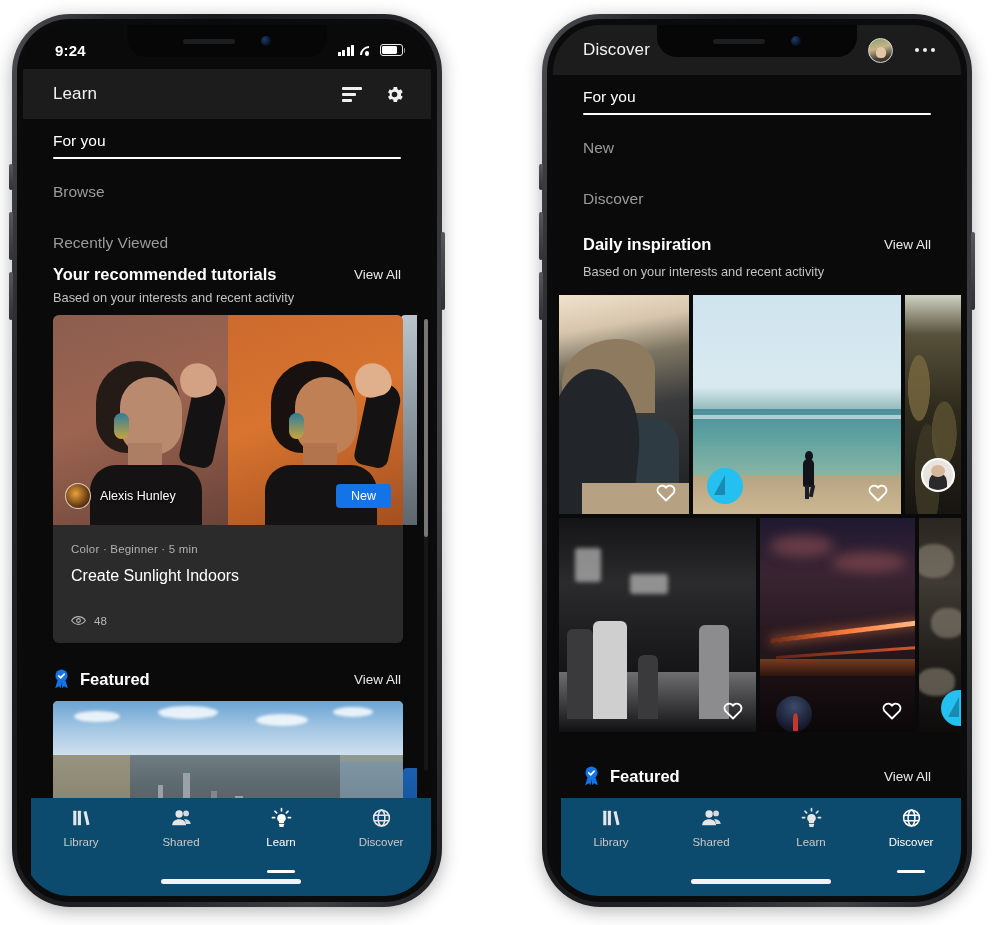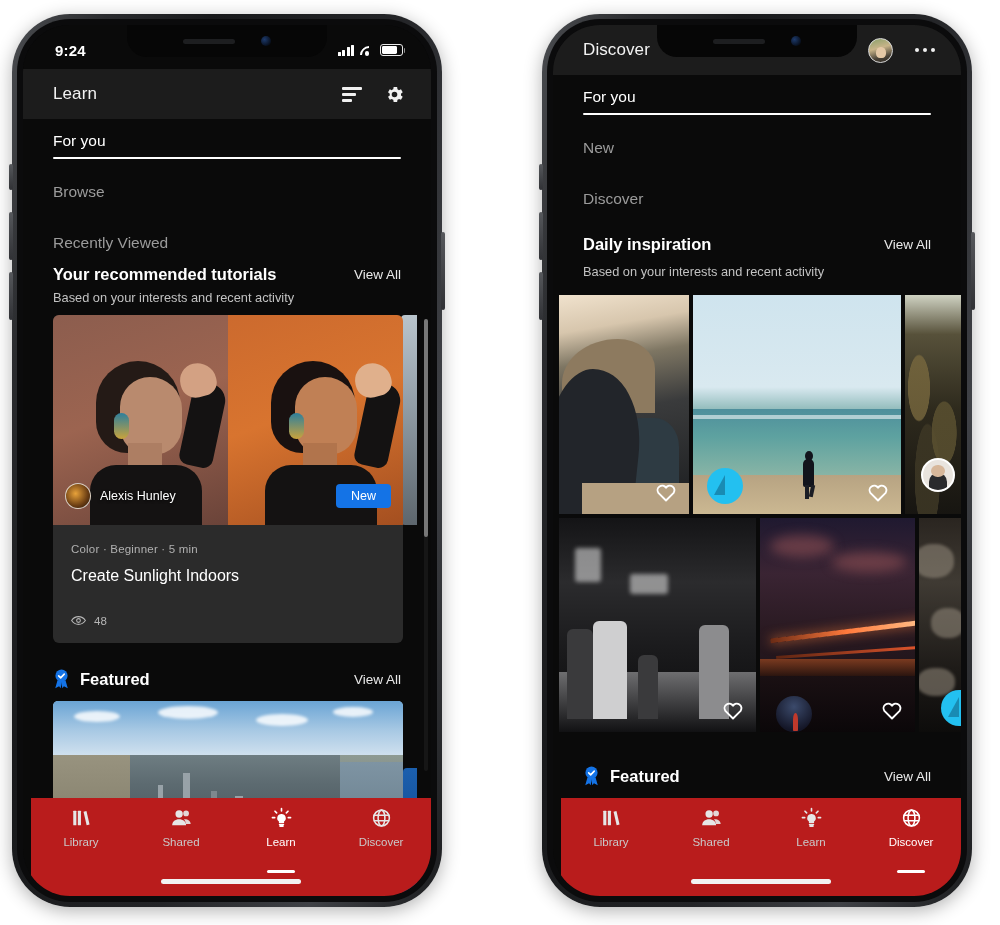--- a/index.html
+++ b/index.html
@@ -381,21 +381,21 @@
     background: linear-gradient(90deg,#5e2512,#e0552c); transform: rotate(-4deg); }
   .ph-night .horizon{ position:absolute; left:0; right:0; top:66%; height:8%;
     background: linear-gradient(180deg,#7a3a20,#2b150f); }
   .ph-night .gnd    { position:absolute; left:0; right:0; bottom:0; height:26%;
     background: linear-gradient(180deg,#1a1013,#0b0709); }
 
   .ph-rocks { background: linear-gradient(180deg,#2a2520 0%, #3f3a33 30%, #1e1b18 70%, #0d0c0b 100%); }
   .ph-rocks .blob { position:absolute; border-radius: 45%; background: rgba(150,140,125,.55); filter: blur(1.5px); }
 
   
-  .bottom-wrap { position:absolute; left:8px; right:0; bottom:0; background:#b91c1c; z-index: 20; }
+  .bottom-wrap { position:absolute; left:8px; right:0; bottom:0; background:#0c4a6e; z-index: 20; }
   .nav {
     display:flex; height: 68px; padding-top: 9px;
   }
   .nav-item {
     flex:1; display:flex; flex-direction:column; align-items:center; gap: 7px;
     position:relative;
   }
   .nav-label { font-size: 11.5px; color:#c9c9c9; }
   .nav-item.active .nav-label { color:#ffffff; }
   .nav-underline {

